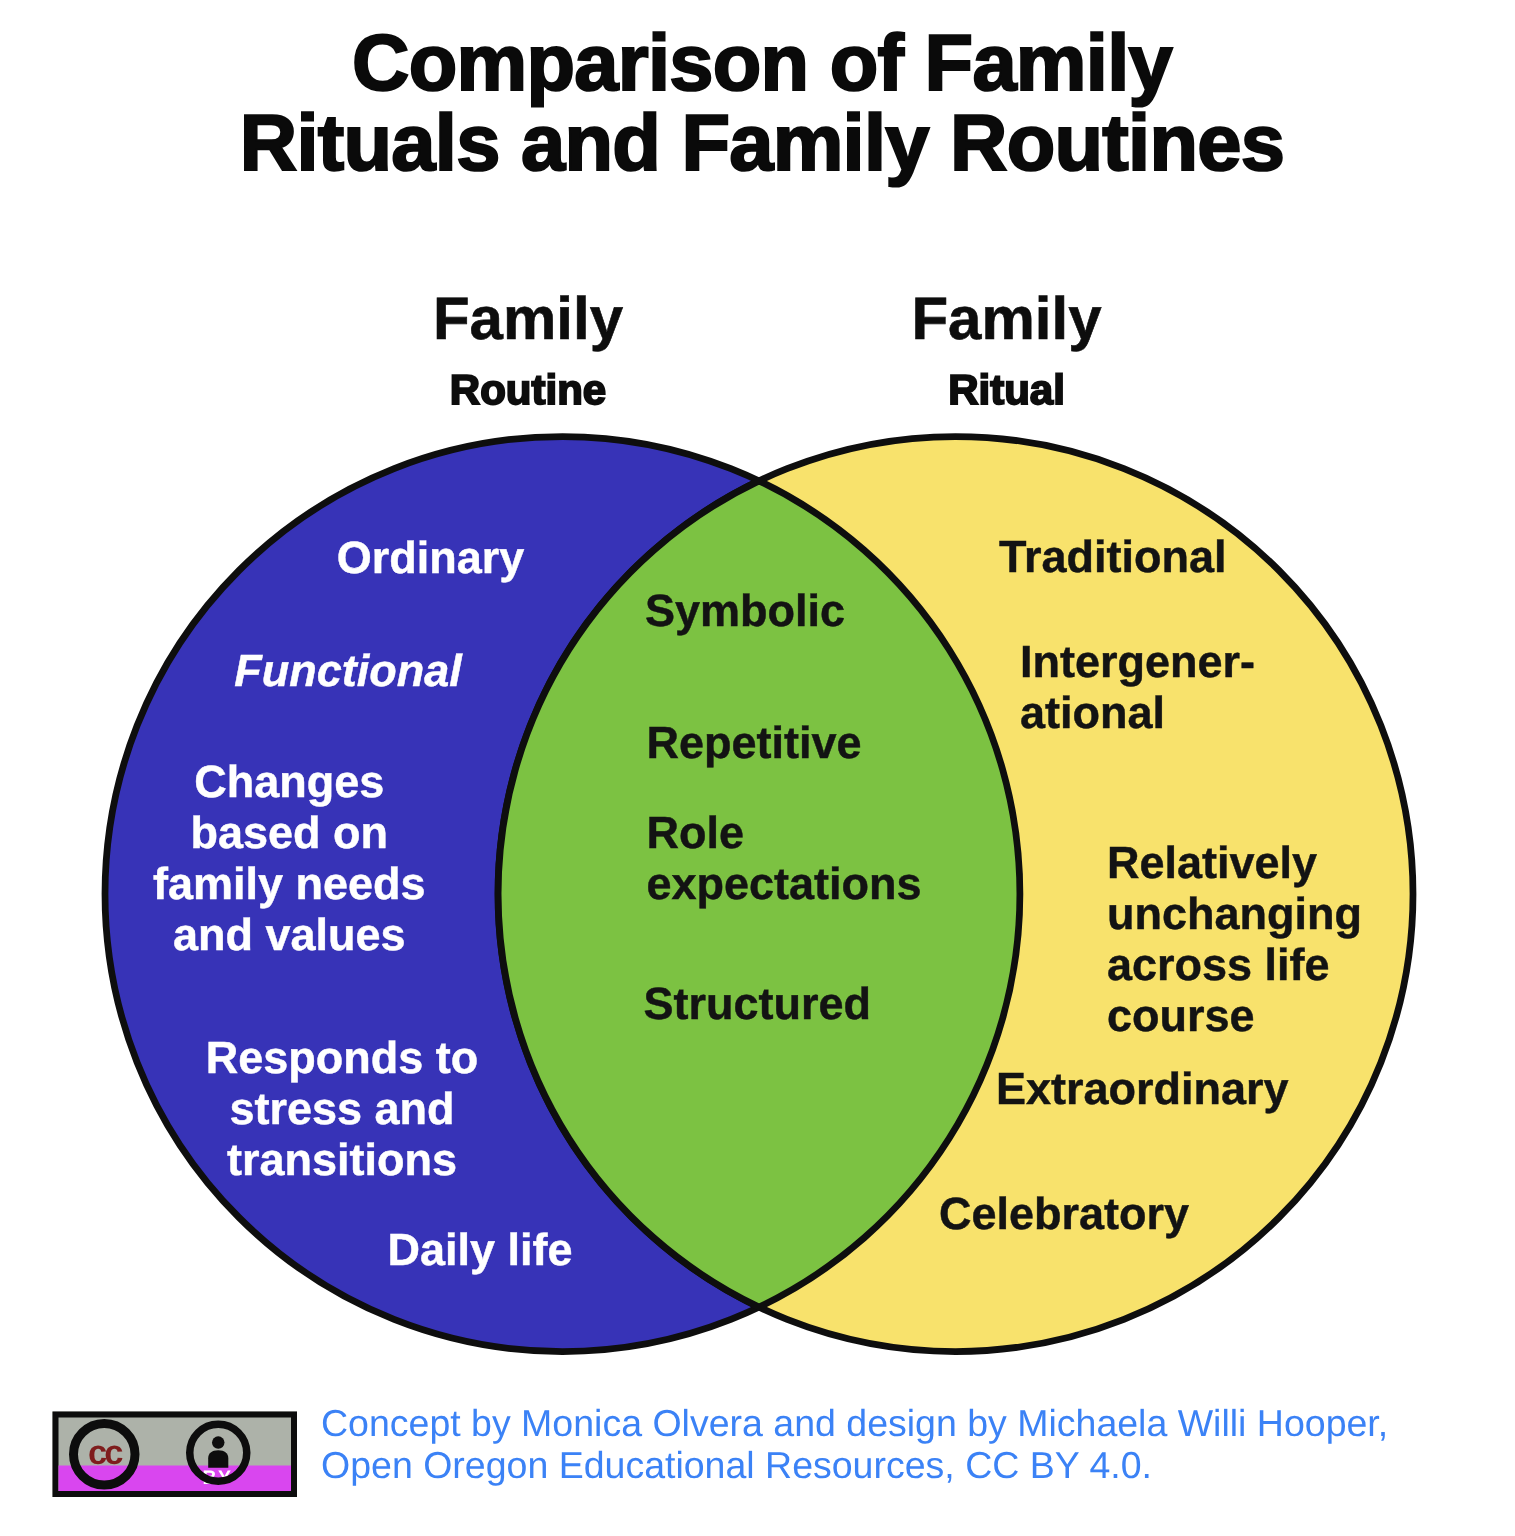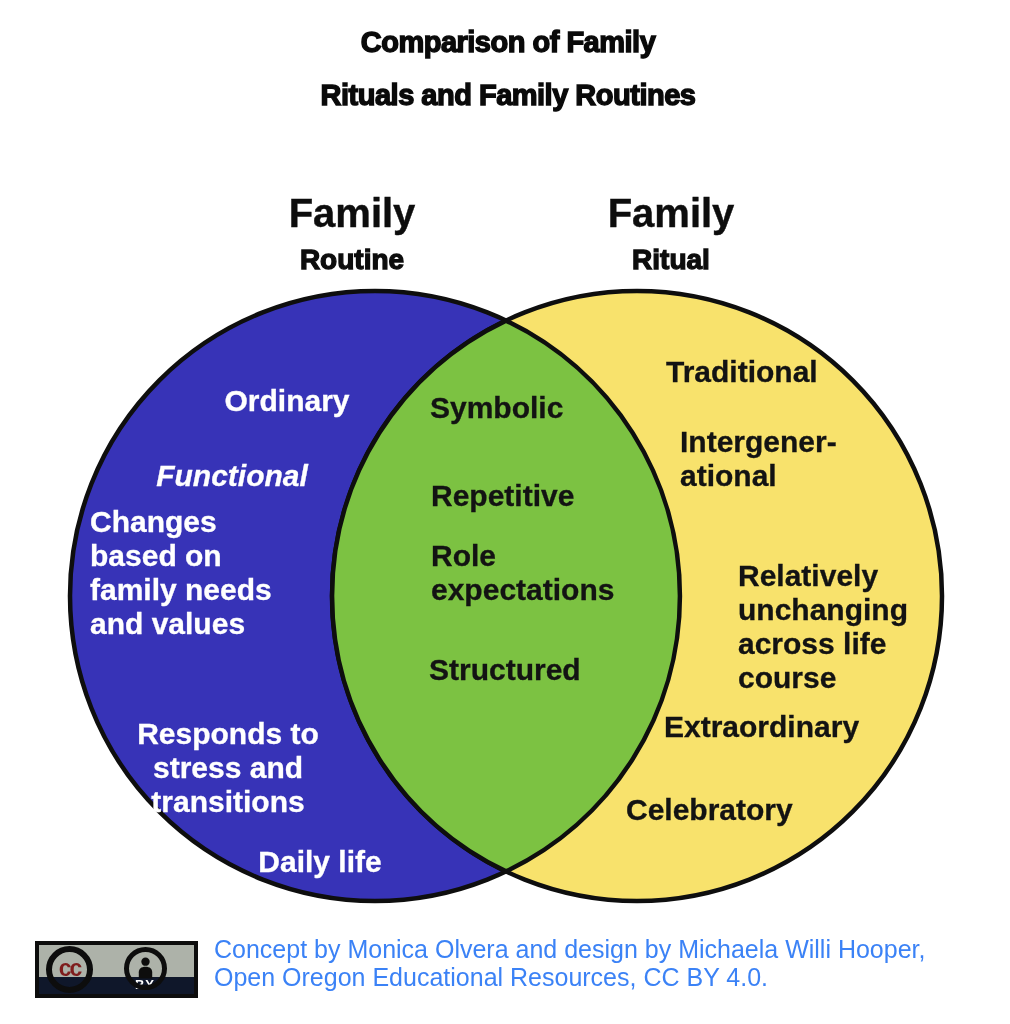--- a/index.html
+++ b/index.html
@@ -12,21 +12,21 @@
     font-family: "Liberation Sans", sans-serif;
     color: #111111;
   }
   
   .title {
     position: absolute;
     left: 508px;
     top: 16px;
     transform: translateX(-50%);
     text-align: center;
-    font-size: 29px;
+    font-size: 53px;
     line-height: 53px;
     font-weight: 700;
     letter-spacing: -0.5px;
     -webkit-text-stroke: 1.4px #0a0a0a;
     color: #0a0a0a;
     white-space: nowrap;
   }
   
   .venn-svg { position: absolute; left: 0; top: 0; }
   
@@ -45,24 +45,24 @@
   .v-lbl {
     position: absolute;
     font-size: 30px;
     line-height: 34px;
     font-weight: 700;
     white-space: pre-line;
     color: #131313;
     -webkit-text-stroke: 0.3px currentColor;
   }
   .v-lbl.white { color: #ffffff; }
-  .v-lbl.center { transform: translateX(-50%); text-align: center; margin-top: 28px; }
+  .v-lbl.center { transform: translateX(-50%); text-align: center; }
   #lbl-routine-0 { left: 287px; top: 356px; }
   #lbl-routine-1 { left: 232px; top: 431px; font-style: italic; }
-  #lbl-routine-2 { left: 90px;  top: 505px; }
+  #lbl-routine-2 { left: 102px;  top: 505px; text-align: center; }
   #lbl-routine-3 { left: 228px; top: 689px; }
   #lbl-routine-4 { left: 320px; top: 817px; }
   #lbl-overlap-0 { left: 430px; top: 391px; }
   #lbl-overlap-1 { left: 431px; top: 479px; }
   #lbl-overlap-2 { left: 431px; top: 539px; }
   #lbl-overlap-3 { left: 429px; top: 653px; }
   #lbl-overlap-4 { left: 429px; top: 722px; }
   #lbl-ritual-0  { left: 624px; top: 355px; margin-left: 42px; }
   #lbl-ritual-1  { left: 680px; top: 425px; }
   #lbl-ritual-2  { left: 738px; top: 539px; margin-top: 20px; }
@@ -76,21 +76,21 @@
     width: 163px;
     height: 57px;
     box-sizing: border-box;
     background: #adb2a9;
     border: 4px solid #0d0d0d;
   }
   .badge-bar {
     position: absolute;
     left: 0; right: 0; bottom: 0;
     height: 17px;
-    background: #0f172a;
+    background: #d946ef;
   }
   .badge-by {
     position: absolute;
     left: 106px;
     top: 1px;
     transform: translateX(-50%);
     color: #ffffff;
     font-size: 13px;
     font-weight: 700;
     letter-spacing: 1px;

